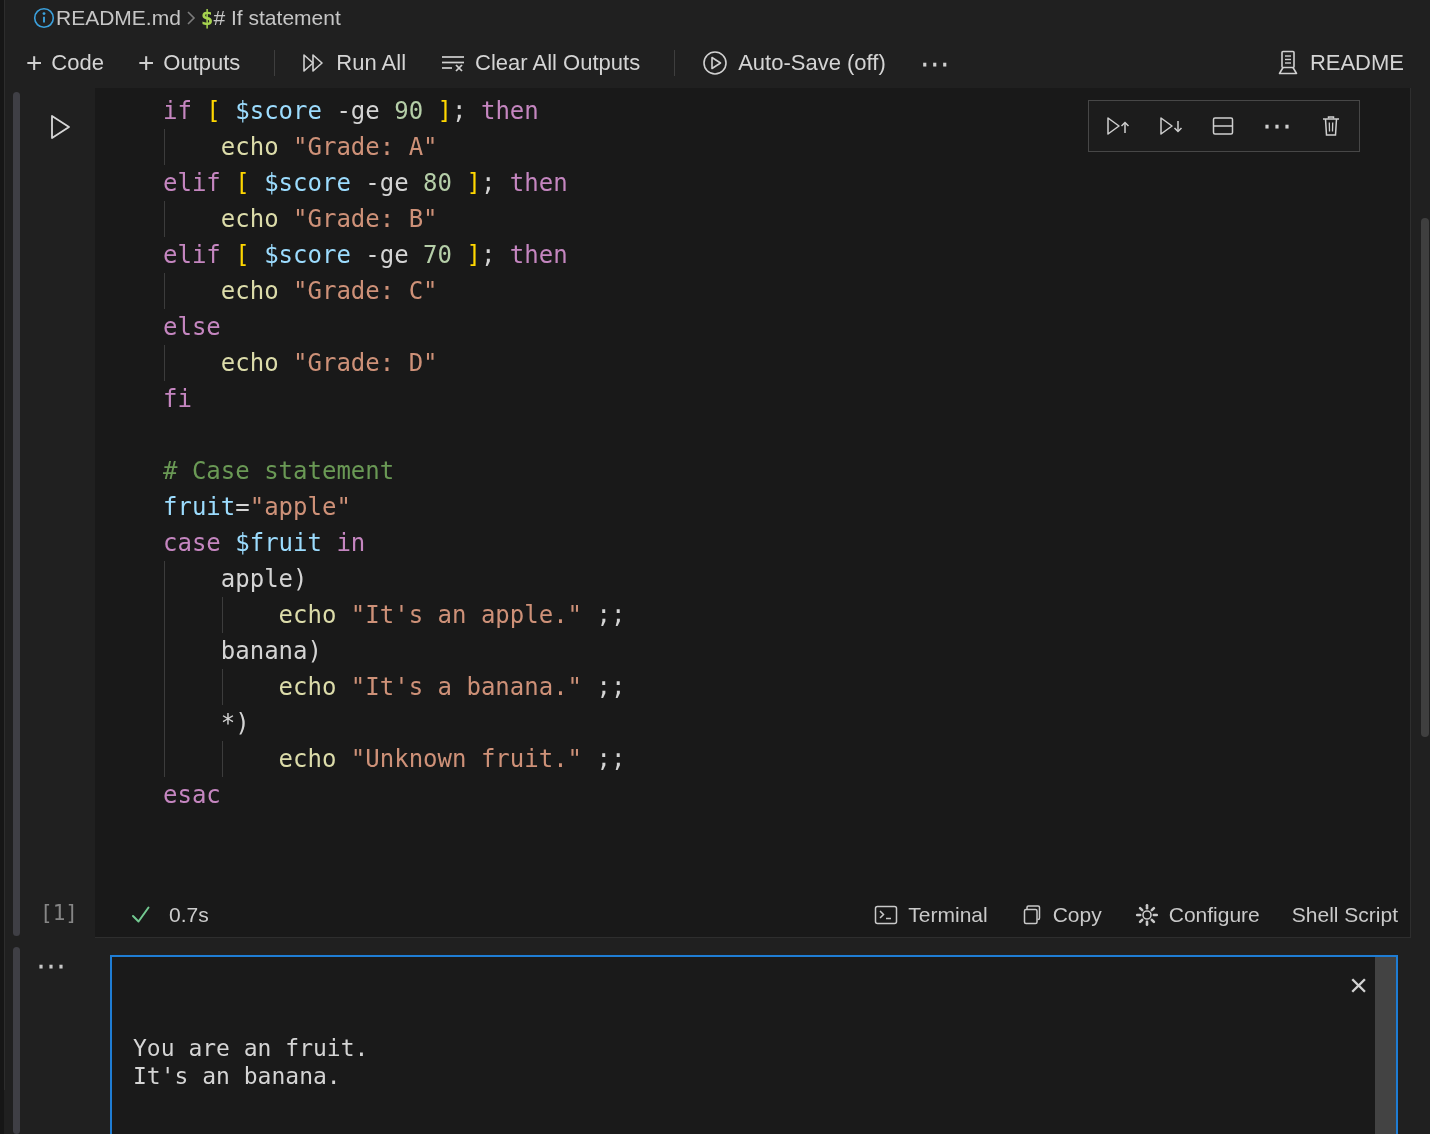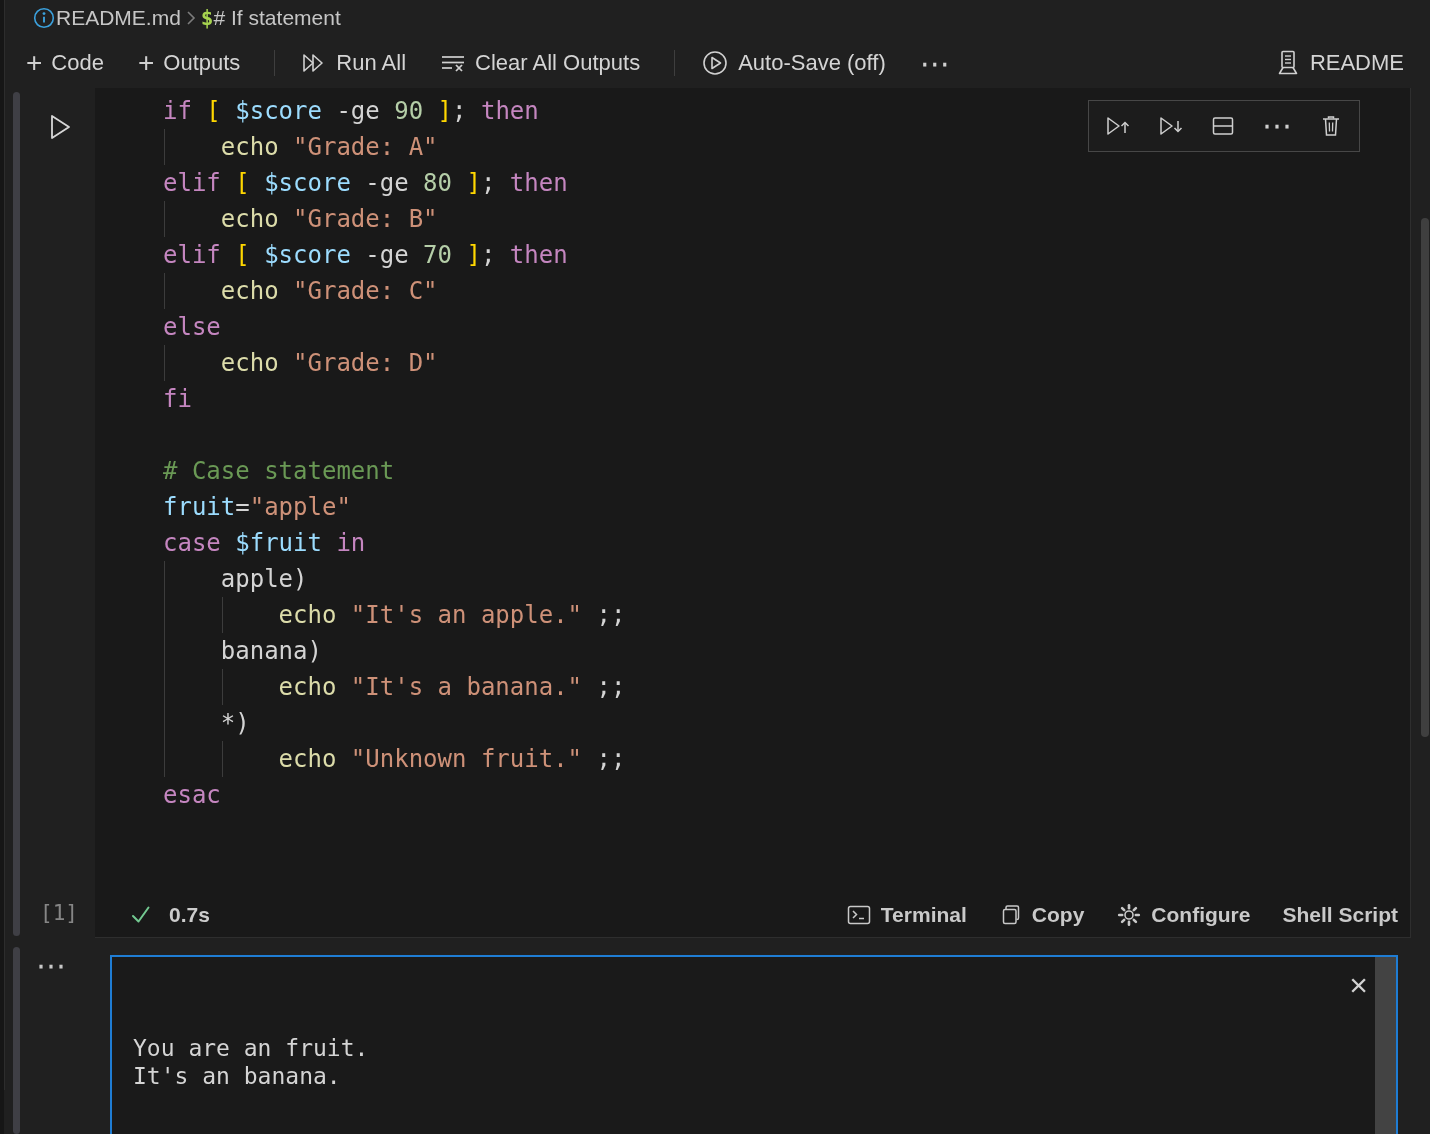--- a/index.html
+++ b/index.html
@@ -43,21 +43,21 @@
   .code-line { position:relative; height:36px; }
   .indent-guide { position:absolute; top:0; width:1px; height:36px; background:#3c3c3c; }
 
   .cell-toolbar { position:absolute; top:12px; right:50px; width:272px; height:52px;
                   border:1px solid #474747; display:flex; align-items:center;
                   justify-content:space-between; padding:0 16px; background:#1c1c1c; }
   .cell-toolbar .ct-btn { cursor:pointer; display:flex; align-items:center; justify-content:center; }
   .ct-more { font-size:30px; color:#cfcfcf; line-height:10px; }
 
   .cell-statusbar { position:absolute; left:0; right:0; bottom:0; height:45px;
-                    display:flex; align-items:center; padding:0 12px 0 34px; font-size:21px; color:#c9c9c9;font-weight:bold; }
+                    display:flex; align-items:center; padding:0 12px 0 34px; font-size:21px; color:#c9c9c9; }
   .sb-group { display:flex; align-items:center; gap:9px; cursor:pointer; margin-left:32px; white-space:nowrap; }
   .sb-duration { margin-left:16px; color:#cccccc; }
   .sb-right { margin-left:auto; display:flex; align-items:center; }
 
   
   .out-more { position:absolute; left:36px; top:948px; font-size:30px; color:#c8c8c8;
               cursor:pointer; letter-spacing:2px; }
   .terminal { position:absolute; left:110px; top:955px; width:1288px; height:400px;
               background:#1a1a1a; border:2px solid #1f7dd4; }
   .term-content { padding:21px 0 0 21px; font-family:"DejaVu Sans Mono", monospace;

